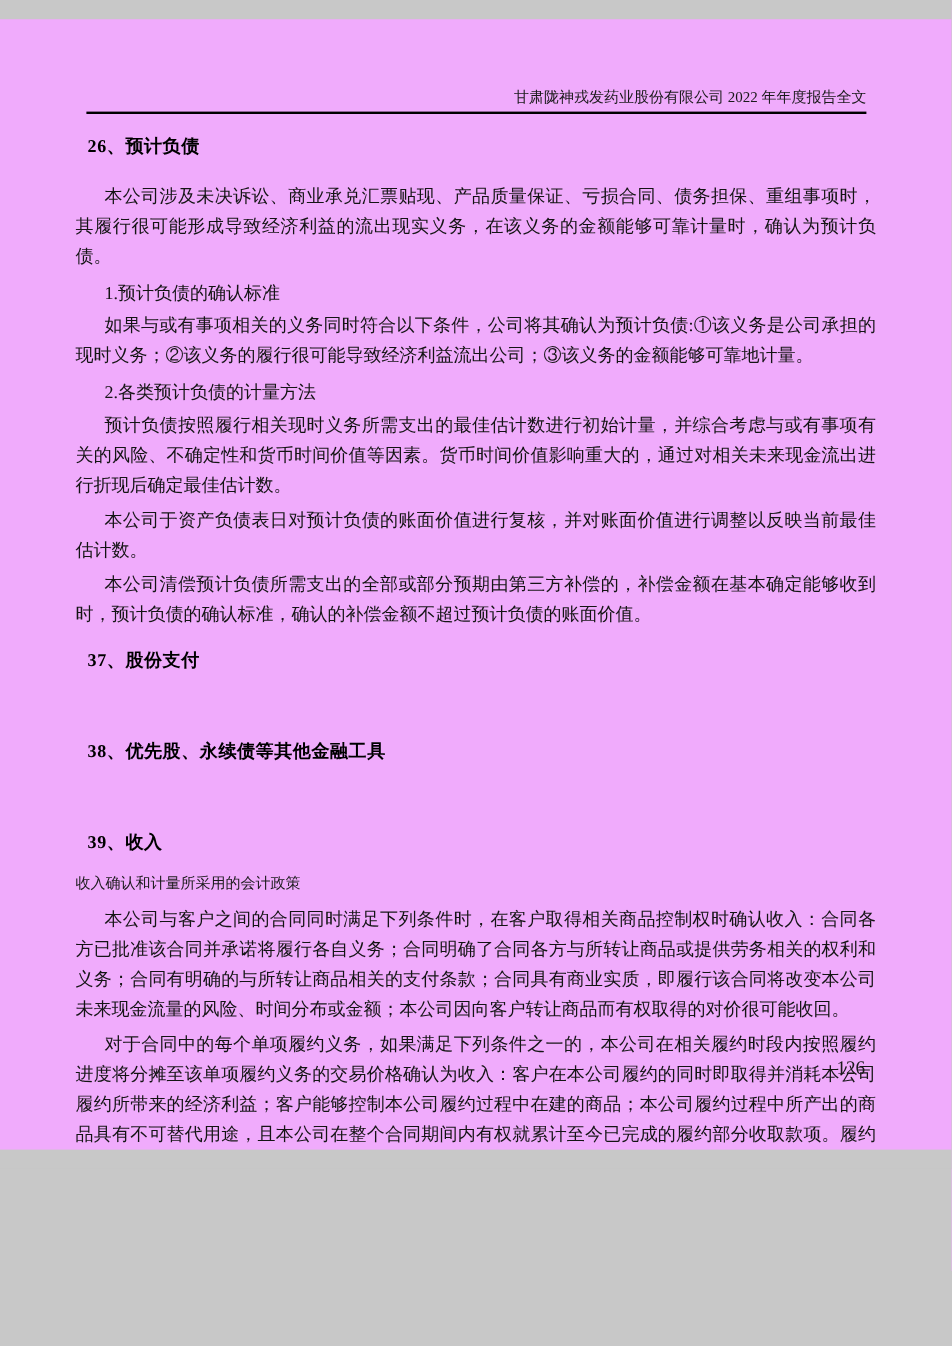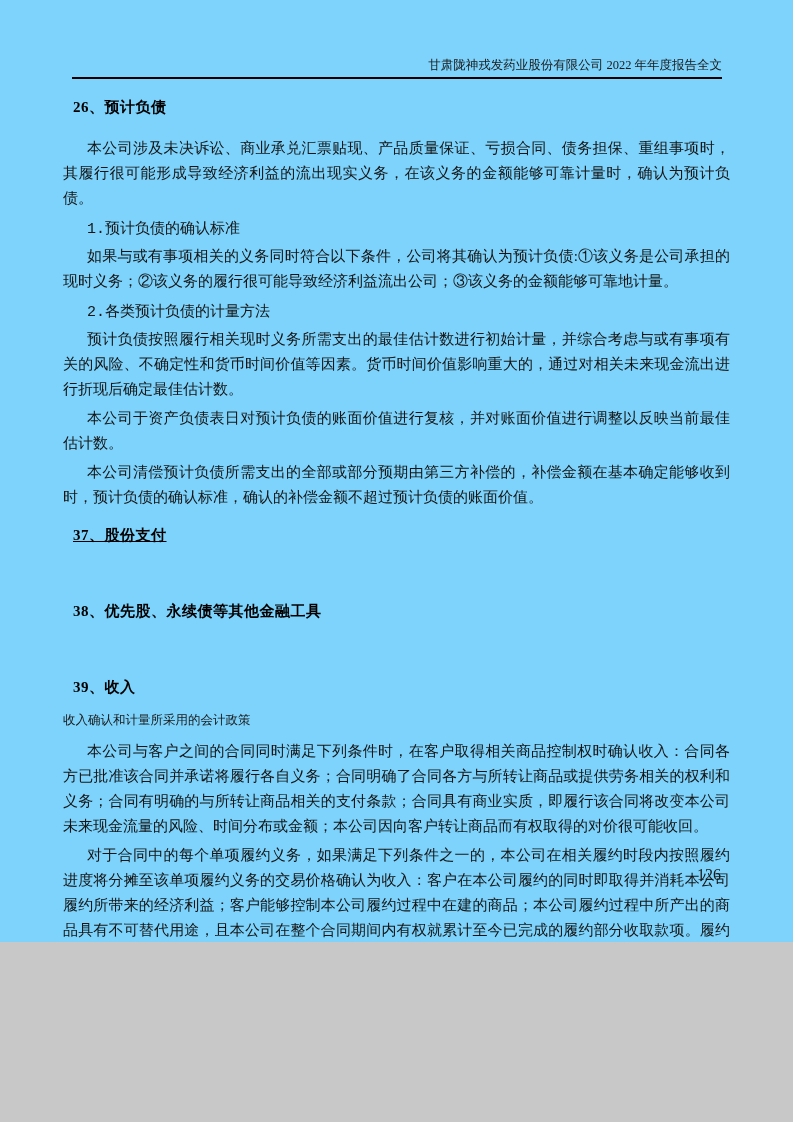--- a/index.html
+++ b/index.html
@@ -4,22 +4,22 @@
 <style>
   html, body {
     margin: 0;
     padding: 0;
     background: #c8c8c8;
   }
   .page {
     position: relative;
     width: 793px;
     height: 942px;
-    margin: 0 auto;
-    background: #7dd3fc;
+    margin: 16px auto;
+    background: #f0abfc;
     font-family: "Liberation Serif", "DejaVu Serif", serif;
     color: #141414;
     overflow: hidden;
     box-sizing: border-box;
   }
   
   .page-header {
     position: absolute;
     top: 57px;
     left: 72px;
@@ -56,21 +56,20 @@
     line-height: 25px;
     text-align: justify;
     text-indent: 24px;
     word-break: break-all;
   }
   .sub-item {
     margin: 6px 0 2px 0;
     font-size: 15px;
     line-height: 25px;
     text-indent: 24px;
-    font-family: Liberation Mono, monospace;
   }
   .policy-note {
     margin: 12px 0 10px 0;
     font-size: 12.5px;
     line-height: 17px;
     text-indent: 0;
     color: #1a1a1a;
   }
   
   .page-footer {
@@ -95,21 +94,21 @@
 
     <h2 class="section-heading">26、预计负债</h2>
     <p class="para">本公司涉及未决诉讼、商业承兑汇票贴现、产品质量保证、亏损合同、债务担保、重组事项时，其履行很可能形成导致经济利益的流出现实义务，在该义务的金额能够可靠计量时，确认为预计负债。</p>
     <p class="sub-item">1.预计负债的确认标准</p>
     <p class="para">如果与或有事项相关的义务同时符合以下条件，公司将其确认为预计负债:①该义务是公司承担的现时义务；②该义务的履行很可能导致经济利益流出公司；③该义务的金额能够可靠地计量。</p>
     <p class="sub-item">2.各类预计负债的计量方法</p>
     <p class="para">预计负债按照履行相关现时义务所需支出的最佳估计数进行初始计量，并综合考虑与或有事项有关的风险、不确定性和货币时间价值等因素。货币时间价值影响重大的，通过对相关未来现金流出进行折现后确定最佳估计数。</p>
     <p class="para">本公司于资产负债表日对预计负债的账面价值进行复核，并对账面价值进行调整以反映当前最佳估计数。</p>
     <p class="para">本公司清偿预计负债所需支出的全部或部分预期由第三方补偿的，补偿金额在基本确定能够收到时，预计负债的确认标准，确认的补偿金额不超过预计负债的账面价值。</p>
 
-    <h2 class="section-heading" style="margin-top:14px;text-decoration:underline;">37、股份支付</h2>
+    <h2 class="section-heading" style="margin-top:14px;">37、股份支付</h2>
 
     <h2 class="section-heading gap-large">38、优先股、永续债等其他金融工具</h2>
 
     <h2 class="section-heading gap-large">39、收入</h2>
     <p class="para policy-note">收入确认和计量所采用的会计政策</p>
     <p class="para">本公司与客户之间的合同同时满足下列条件时，在客户取得相关商品控制权时确认收入：合同各方已批准该合同并承诺将履行各自义务；合同明确了合同各方与所转让商品或提供劳务相关的权利和义务；合同有明确的与所转让商品相关的支付条款；合同具有商业实质，即履行该合同将改变本公司未来现金流量的风险、时间分布或金额；本公司因向客户转让商品而有权取得的对价很可能收回。</p>
     <p class="para">对于合同中的每个单项履约义务，如果满足下列条件之一的，本公司在相关履约时段内按照履约进度将分摊至该单项履约义务的交易价格确认为收入：客户在本公司履约的同时即取得并消耗本公司履约所带来的经济利益；客户能够控制本公司履约过程中在建的商品；本公司履约过程中所产出的商品具有不可替代用途，且本公司在整个合同期间内有权就累计至今已完成的履约部分收取款项。履约进度根据所转让商品的性质采用投入法或产出法确定，当履约进度不能合理确定时，本公司已经发生的成本预计能够得到补偿的，按照已经发生的成本金额确认收入，直到履约进度能够合理确定为止。</p>
 
   </div>
 

